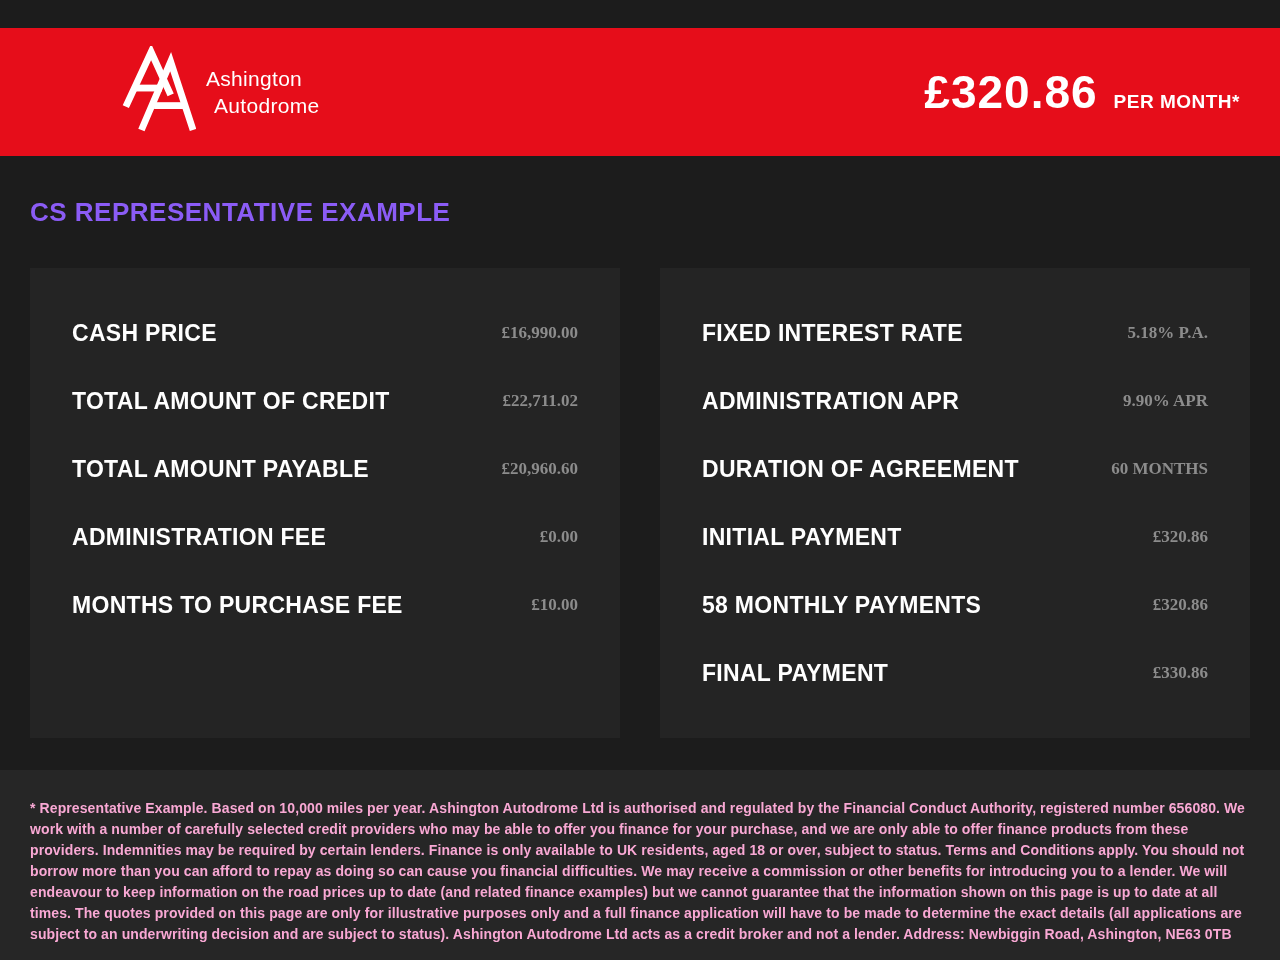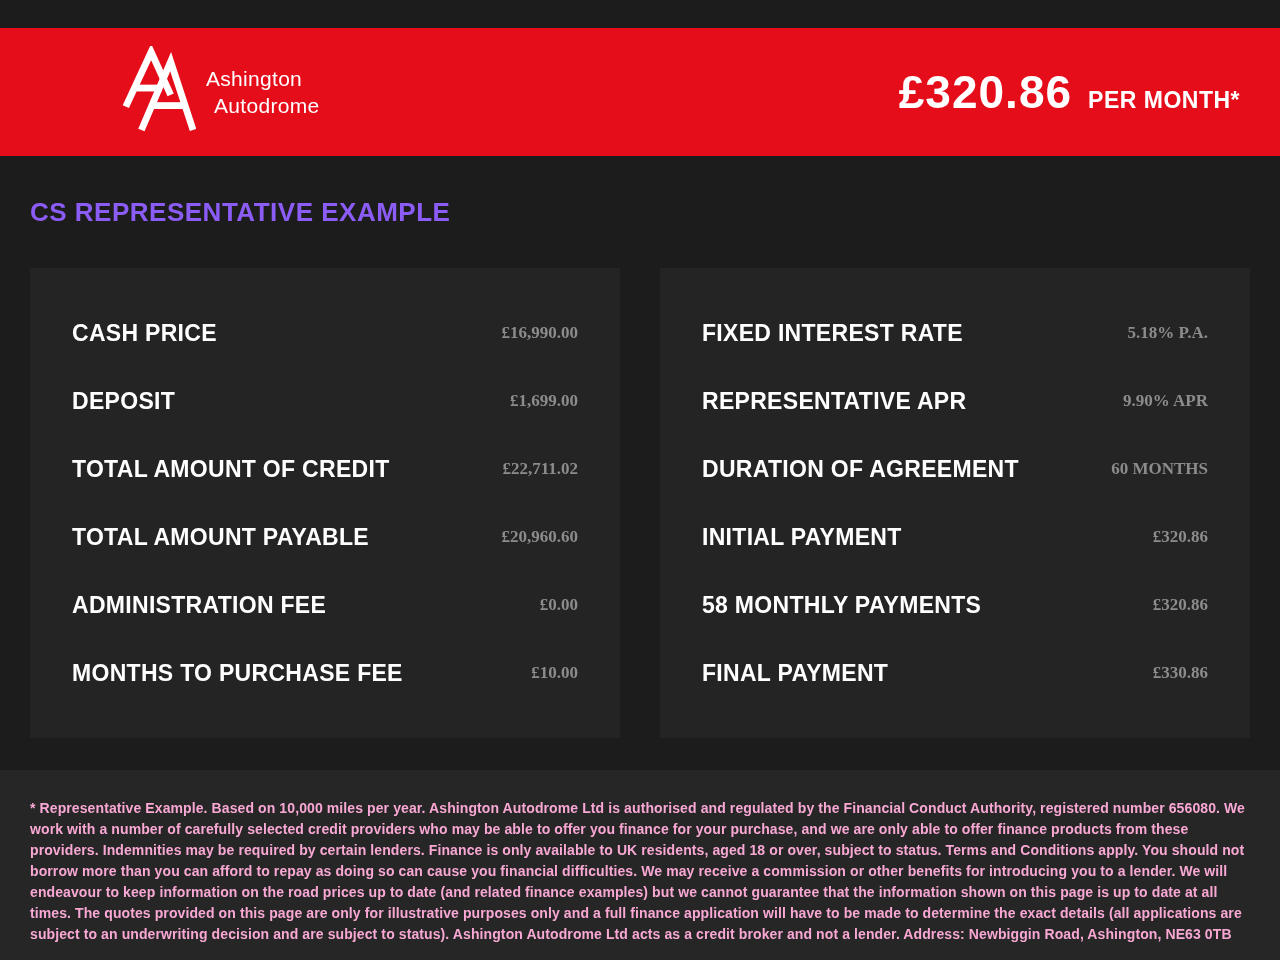--- a/index.html
+++ b/index.html
@@ -49,21 +49,21 @@
     gap:16px;
     color:#fff;
   }
   .price-big{
     font-size:46px;
     font-weight:bold;
     letter-spacing:1px;
     font-stretch:condensed;
   }
   .price-suffix{
-    font-size:23px;
+    font-size:19px;
     font-weight:bold;
     letter-spacing:.5px;
   }
 
   
   .main{padding:0 30px;flex-shrink:0;}
   .page-title{
     margin-top:42px;
     color:#8b5cf6;
     font-size:26px;
@@ -152,24 +152,20 @@
   <h1 class="page-title">CS REPRESENTATIVE EXAMPLE</h1>
 
   <div class="panels">
 
     <div class="panel">
       <div class="frow">
         <span class="lbl">CASH PRICE</span>
         <span class="val">£16,990.00</span>
       </div>
       <div class="frow">
-        <span class="lbl">DEPOSIT</span>
-        <span class="val">£1,699.00</span>
-      </div>
-      <div class="frow">
         <span class="lbl">TOTAL AMOUNT OF CREDIT</span>
         <span class="val">£22,711.02</span>
       </div>
       <div class="frow">
         <span class="lbl">TOTAL AMOUNT PAYABLE</span>
         <span class="val">£20,960.60</span>
       </div>
       <div class="frow">
         <span class="lbl">ADMINISTRATION FEE</span>
         <span class="val">£0.00</span>
@@ -179,21 +175,21 @@
         <span class="val">£10.00</span>
       </div>
     </div>
 
     <div class="panel">
       <div class="frow">
         <span class="lbl">FIXED INTEREST RATE</span>
         <span class="val">5.18% P.A.</span>
       </div>
       <div class="frow">
-        <span class="lbl">REPRESENTATIVE APR</span>
+        <span class="lbl">ADMINISTRATION APR</span>
         <span class="val">9.90% APR</span>
       </div>
       <div class="frow">
         <span class="lbl">DURATION OF AGREEMENT</span>
         <span class="val">60 MONTHS</span>
       </div>
       <div class="frow">
         <span class="lbl">INITIAL PAYMENT</span>
         <span class="val">£320.86</span>
       </div>

